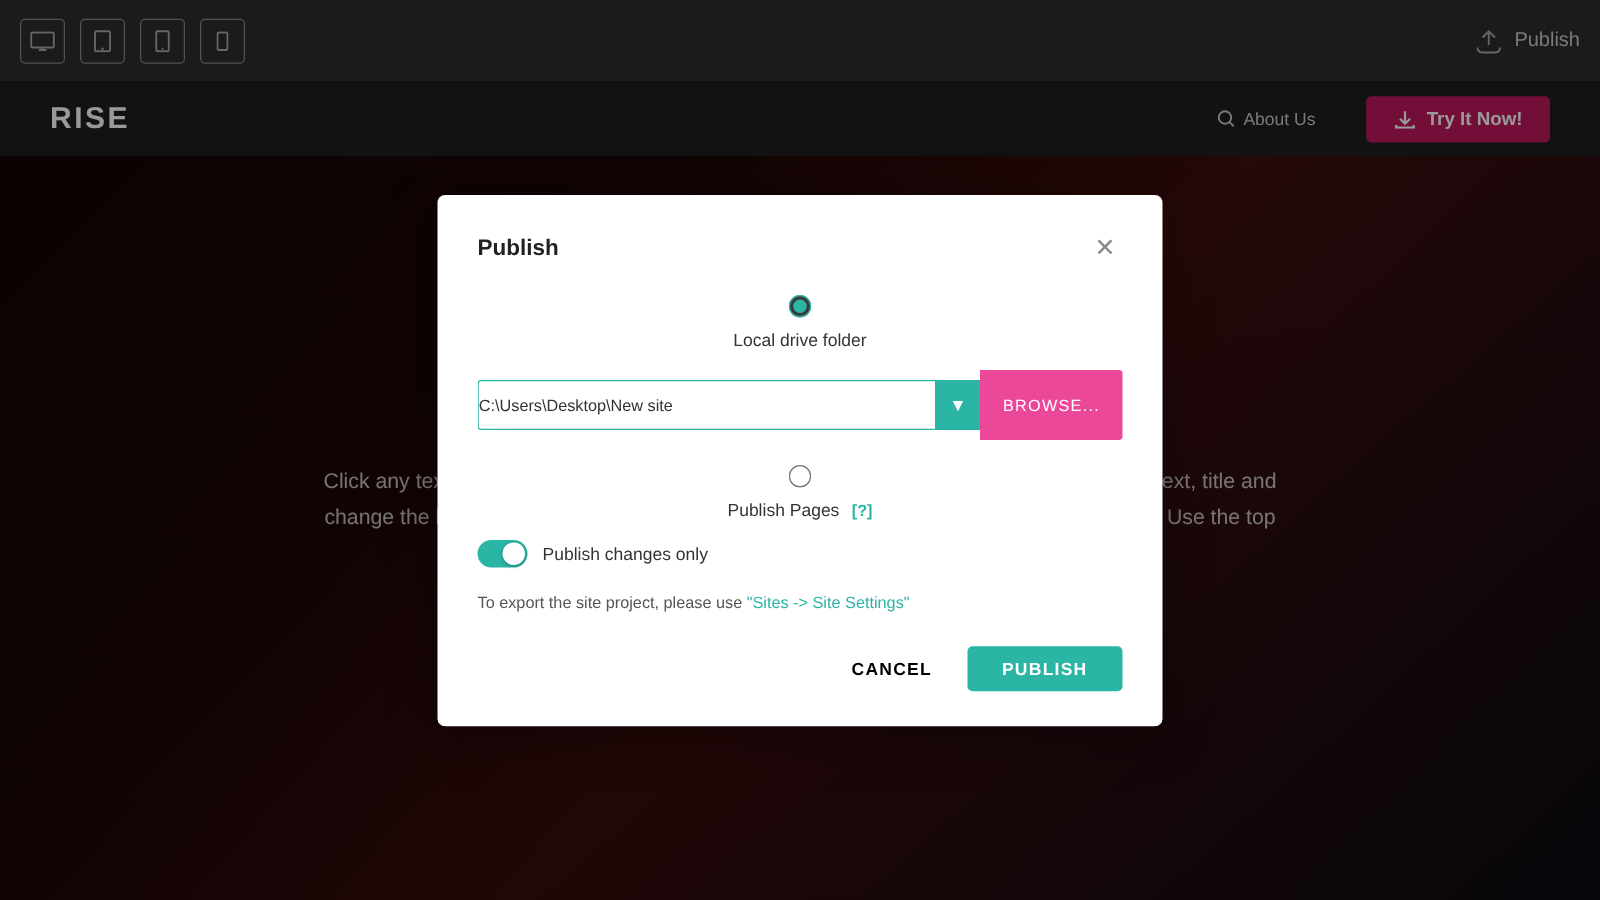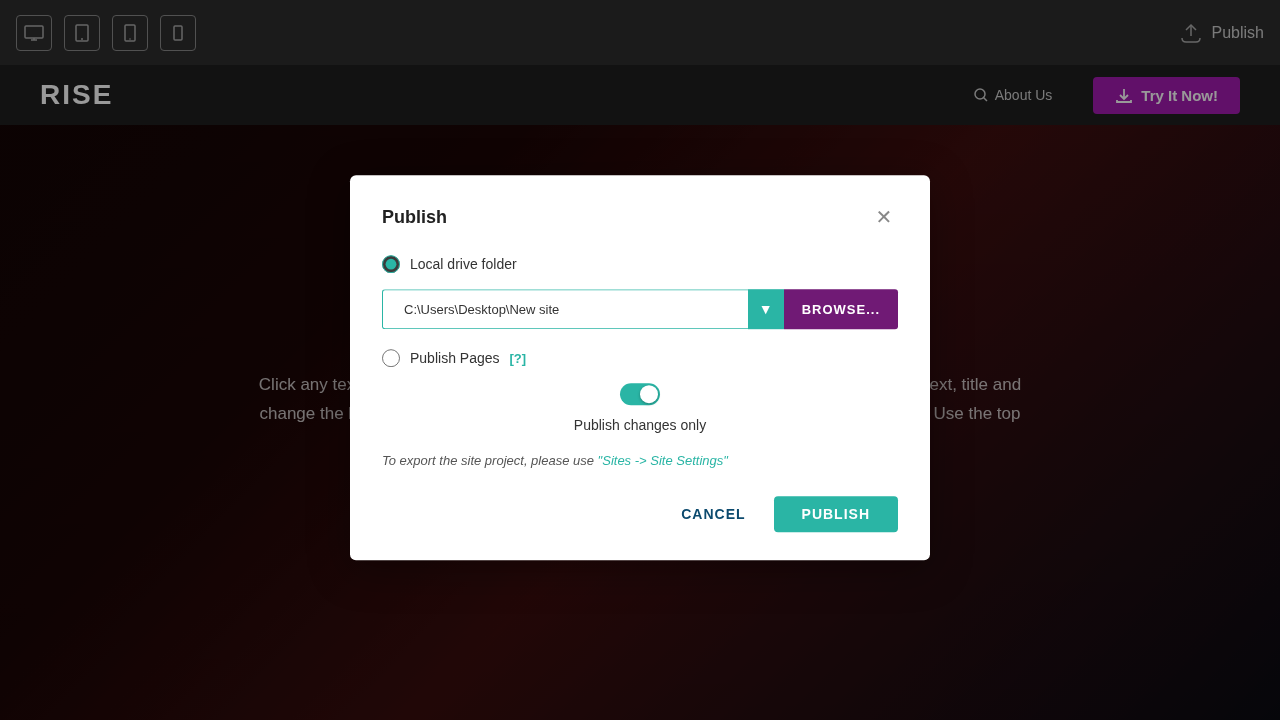--- a/index.html
+++ b/index.html
@@ -57,35 +57,35 @@
       background: #1e1e1e;
       display: flex;
       align-items: center;
       justify-content: space-between;
       padding: 0 40px;
       position: relative;
       z-index: 1;
     }
     .nav-brand {
       color: #fff;
-      font-size: 28px;
+      font-size: 24px;
       font-weight: bold;
       letter-spacing: 2px;
     }
     .nav-right {
       display: flex;
       align-items: center;
       gap: 41px;
     }
     .nav-search {
       display: flex; align-items: center; gap: 6px;
       color: #ccc; font-size: 14px;
     }
     .try-it-btn {
-      background: #a21caf;
+      background: #be185d;
       color: #fff;
       border: none;
       border-radius: 4px;
       padding: 10px 22px;
       font-size: 15px;
       font-weight: 600;
       cursor: pointer;
       display: flex; align-items: center; gap: 8px;
     }
 
@@ -187,20 +187,21 @@
       font-size: 20px;
     }
 
     
     .radio-option {
       display: flex;
       align-items: center;
       gap: 10px;
       margin-bottom: 16px;
       cursor: pointer;
+      flex-direction: column;
     }
     .radio-option input[type="radio"] {
       width: 18px; height: 18px;
       accent-color: #2ab5a5;
       cursor: pointer;
     }
     .radio-label {
       font-size: 14px;
       color: #333;
     }
@@ -212,56 +213,55 @@
       margin-bottom: 20px;
       margin-top: 8px;
       gap: 0;
     }
     .path-input {
       flex: 1;
       height: 40px;
       border: 1.5px solid #2ab5a5;
       border-right: none;
       border-radius: 3px 0 0 3px;
-      padding: 0 21px;
+      padding: 0 0;
       font-size: 13px;
       color: #333;
       outline: none;
     }
     .path-dropdown {
       width: 36px;
       height: 40px;
       background: #2ab5a5;
       border: none;
       cursor: pointer;
       display: flex; align-items: center; justify-content: center;
       color: #fff;
       font-size: 14px;
     }
     .browse-btn {
-      height: 40px;
-      background: #701a75;
+      height: 56px;
+      background: #ec4899;
       color: #fff;
       border: none;
       border-radius: 0 3px 3px 0;
       padding: 0 18px;
       font-size: 13px;
-      font-weight: 700;
+      font-weight: 400;
       cursor: pointer;
       letter-spacing: 1px;
     }
 
     
     .toggle-row {
       display: flex;
       align-items: center;
       gap: 12px;
       margin-bottom: 20px;
       margin-top: 4px;
-      flex-direction: column;
     }
     .toggle-switch {
       position: relative;
       width: 40px;
       height: 22px;
     }
     .toggle-track {
       width: 40px;
       height: 22px;
       background: #2ab5a5;
@@ -282,38 +282,37 @@
     .toggle-label {
       font-size: 14px;
       color: #333;
     }
 
     
     .export-note {
       font-size: 13px;
       color: #555;
       margin-bottom: 28px;
-      font-style: italic;
     }
     .export-link {
       color: #2ab5a5;
       text-decoration: none;
     }
 
     
     .modal-footer {
       display: flex;
       justify-content: flex-end;
       align-items: center;
       gap: 12px;
     }
     .cancel-btn {
       background: transparent;
       border: none;
-      color: #0c4a6e;
+      color: #000000;
       font-size: 14px;
       font-weight: 600;
       cursor: pointer;
       padding: 10px 16px;
       letter-spacing: 1px;
     }
     .publish-modal-btn {
       background: #2ab5a5;
       color: #fff;
       border: none;

